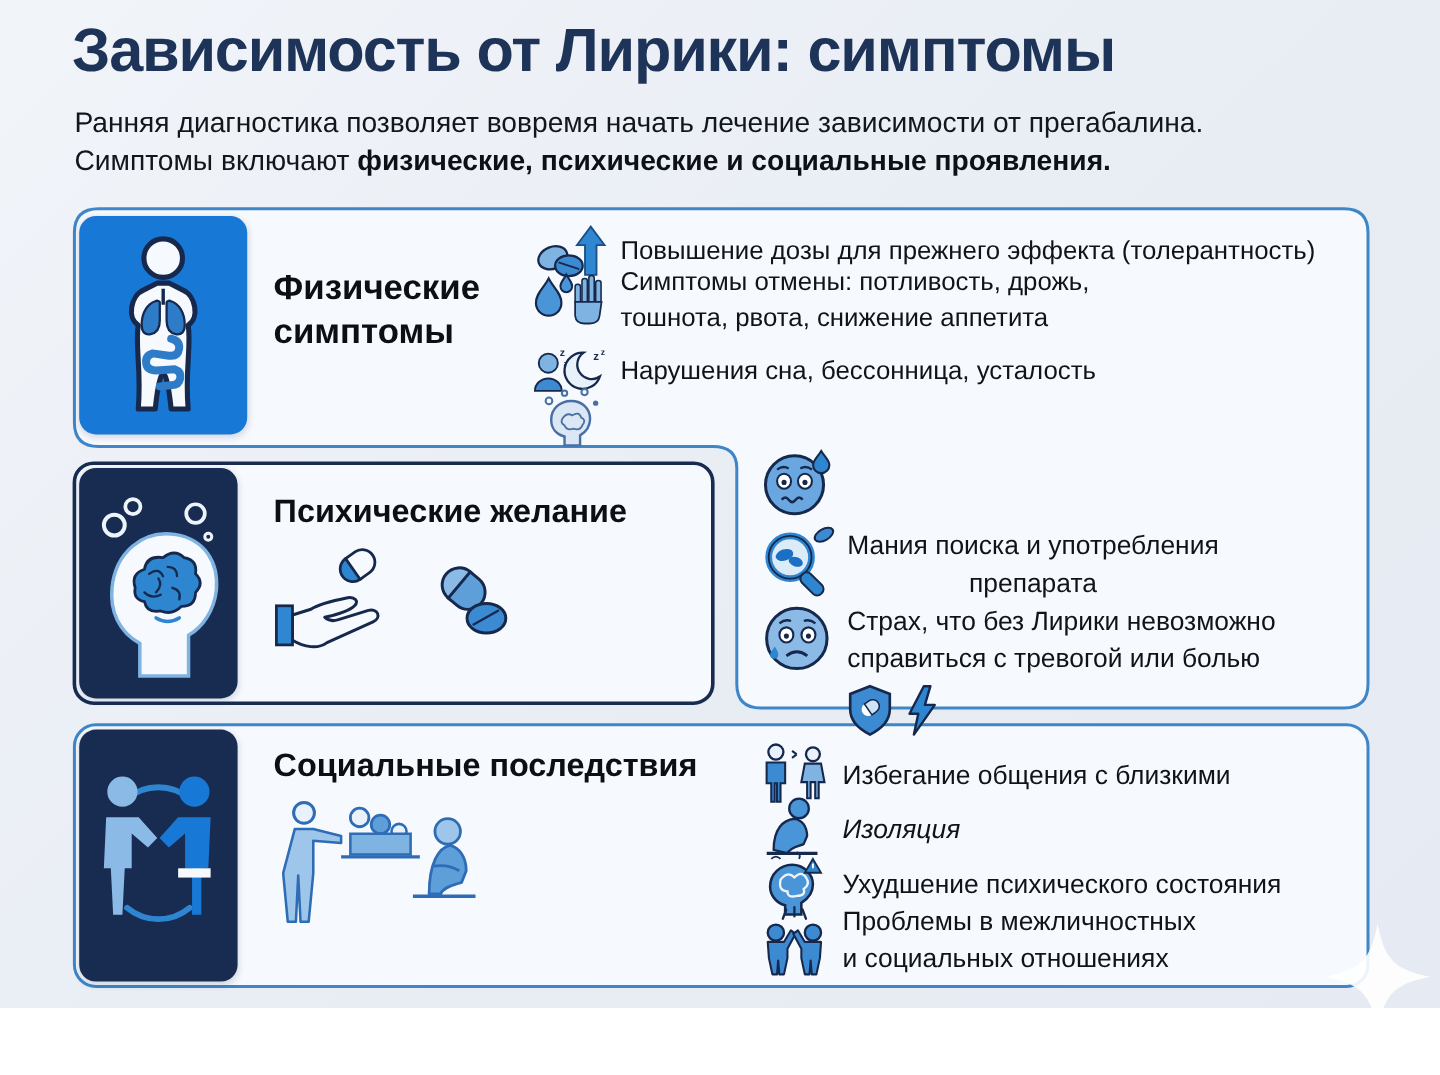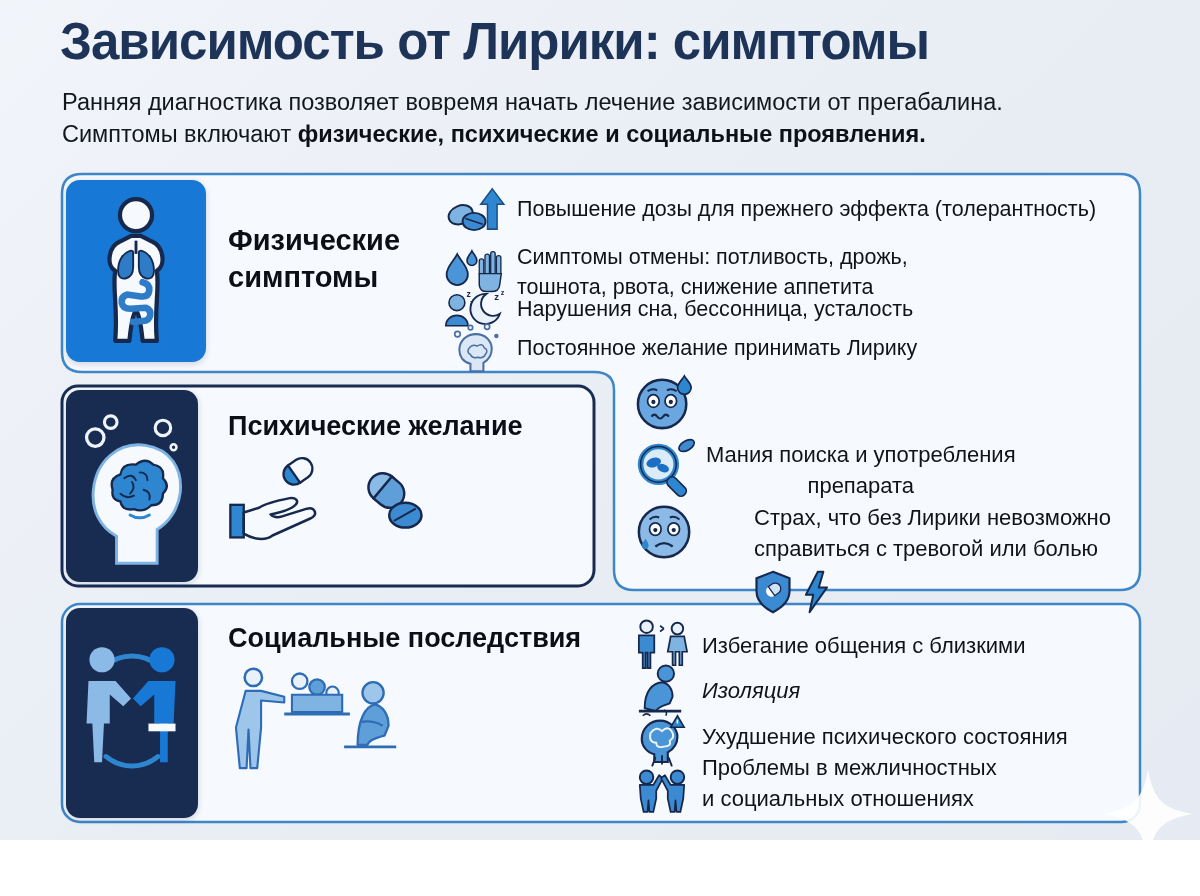--- a/index.html
+++ b/index.html
@@ -64,21 +64,21 @@
       <svg width="60" height="46" viewBox="0 0 62 48">
         <ellipse cx="15" cy="30" rx="13" ry="9.5" fill="#7fb3e2" stroke="#16294d" stroke-width="2" transform="rotate(-22 15 30)"></ellipse>
         <ellipse cx="29" cy="37" rx="12" ry="9" fill="#3c8ad2" stroke="#16294d" stroke-width="2"></ellipse>
         <line x1="20" y1="34" x2="38" y2="40" stroke="#16294d" stroke-width="1.6"></line>
         <path d="M48 3 L60 19 H53 V45 H43 V19 H36 Z" fill="#2f87d2" stroke="#1b4f86" stroke-width="1.6"></path>
       </svg>
     </span>
     <span class="tx">Повышение дозы для прежнего эффекта (толерантность)</span>
   </div>
 
-  <div class="abs item" style="left:445px;top:242px;">
+  <div class="abs item" style="left:445px;top:220px;">
     <span class="ic" style="width:62px;height:60px;">
       <svg width="72" height="58" viewBox="0 0 76 60">
         <path d="M15 8 C20 18 28 23 28 33 a13 13 0 1 1 -26 0 C2 23 10 18 15 8 Z" fill="#4a94d8" stroke="#16294d" stroke-width="2.2"></path>
         <path d="M33 4 C35.5 9 39 11.5 39 16 a6 6 0 1 1 -12 0 C27 11.5 30.5 9 33 4 Z" fill="#4a94d8" stroke="#16294d" stroke-width="2"></path>
         <g transform="translate(42,4)">
           <rect x="0" y="10" width="5.5" height="20" rx="2.6" fill="#7fb3e2" stroke="#16294d" stroke-width="1.6"></rect>
           <rect x="7" y="4" width="5.5" height="26" rx="2.6" fill="#7fb3e2" stroke="#16294d" stroke-width="1.6"></rect>
           <rect x="14" y="1" width="5.5" height="29" rx="2.6" fill="#7fb3e2" stroke="#16294d" stroke-width="1.6"></rect>
           <rect x="21" y="6" width="5.5" height="24" rx="2.6" fill="#7fb3e2" stroke="#16294d" stroke-width="1.6"></rect>
           <path d="M0 28 h27 l-2 14 q-1 8 -10 8 h-6 q-8 0 -9 -8 Z" fill="#7fb3e2" stroke="#16294d" stroke-width="1.8"></path>
@@ -110,21 +110,20 @@
     <span class="ic" style="width:62px;height:50px;">
       <svg width="52" height="50" viewBox="0 0 56 54">
         <path d="M22 52 v-8 c-8 -2 -12 -8 -12 -15 c0 -10 8 -17 18 -17 c10 0 17 7 17 16 c0 7 -4 12 -9 15 v9 Z" fill="#dbe7f4" stroke="#4a6fa5" stroke-width="2.2"></path>
         <path d="M20 28 q4 -6 9 -3 q6 -4 8 2 q5 2 1 7 q-2 5 -8 3 q-6 2 -8 -3 q-4 -2 -2 -6 Z" fill="none" stroke="#4a6fa5" stroke-width="1.6"></path>
         <circle cx="8" cy="12" r="3" fill="none" stroke="#4a6fa5" stroke-width="1.8"></circle>
         <circle cx="22" cy="5" r="2.4" fill="none" stroke="#4a6fa5" stroke-width="1.8"></circle>
         <circle cx="40" cy="4" r="2.8" fill="none" stroke="#4a6fa5" stroke-width="1.8"></circle>
         <circle cx="50" cy="14" r="2.4" fill="#4a6fa5"></circle>
       </svg>
     </span>
-    <span class="tx">Постоянное желание принимать Лирику</span>
   </div>
 
   <div class="abs tile navy" style="left:66px;top:390px;width:132px;height:192px;">
     <span>
       <svg width="116" height="168" viewBox="0 0 120 172">
         <circle cx="22" cy="38" r="9" fill="none" stroke="#eef4fb" stroke-width="3.4"></circle>
         <circle cx="38" cy="22" r="6.5" fill="none" stroke="#eef4fb" stroke-width="3.2"></circle>
         <circle cx="92" cy="28" r="8" fill="none" stroke="#eef4fb" stroke-width="3.2"></circle>
         <circle cx="103" cy="48" r="3" fill="none" stroke="#eef4fb" stroke-width="2.6"></circle>
         <path d="M44 168 V140 C26 130 18 112 20 92 C23 62 46 42 74 46 C100 50 112 70 110 94
@@ -183,21 +182,21 @@
         <ellipse cx="31" cy="32" rx="6.5" ry="4.2" fill="#1b6fc4" transform="rotate(20 31 32)"></ellipse>
         <rect x="40" y="40" width="11" height="24" rx="5" fill="#2e86d0" stroke="#16294d" stroke-width="1.8" transform="rotate(-45 45 52)"></rect>
       </svg>
     </span>
     <span class="tx lg">
       <span>Мания поиска и употребления</span><br>
       <span>препарата</span>
     </span>
   </div>
 
-  <div class="abs item" style="left:634px;top:502px;align-items:flex-start;gap:48px;">
+  <div class="abs item" style="left:634px;top:502px;align-items:flex-start;">
     <span class="ic" style="width:62px;height:60px;">
       <svg width="62" height="60" viewBox="0 0 64 62">
         <circle cx="31" cy="31" r="26" fill="#8cbae6" stroke="#16294d" stroke-width="2.6"></circle>
         <ellipse cx="22" cy="28" rx="6" ry="6.5" fill="#fff" stroke="#16294d" stroke-width="1.8"></ellipse>
         <ellipse cx="41" cy="28" rx="6" ry="6.5" fill="#fff" stroke="#16294d" stroke-width="1.8"></ellipse>
         <circle cx="22" cy="29" r="2.2" fill="#16294d"></circle>
           <circle cx="41" cy="29" r="2.2" fill="#16294d"></circle>
         <path d="M16 18 q5 -4 10 -2 M37 16 q5 -2 10 2" fill="none" stroke="#16294d" stroke-width="2"></path>
         <path d="M22 46 q9 -7 18 0" fill="none" stroke="#16294d" stroke-width="2.4"></path>
         <path d="M12 38 c2 3 3 5 3 7 a3.5 3.5 0 1 1 -7 0 c0 -2 2 -4 4 -7 Z" fill="#2e86d0"></path>

